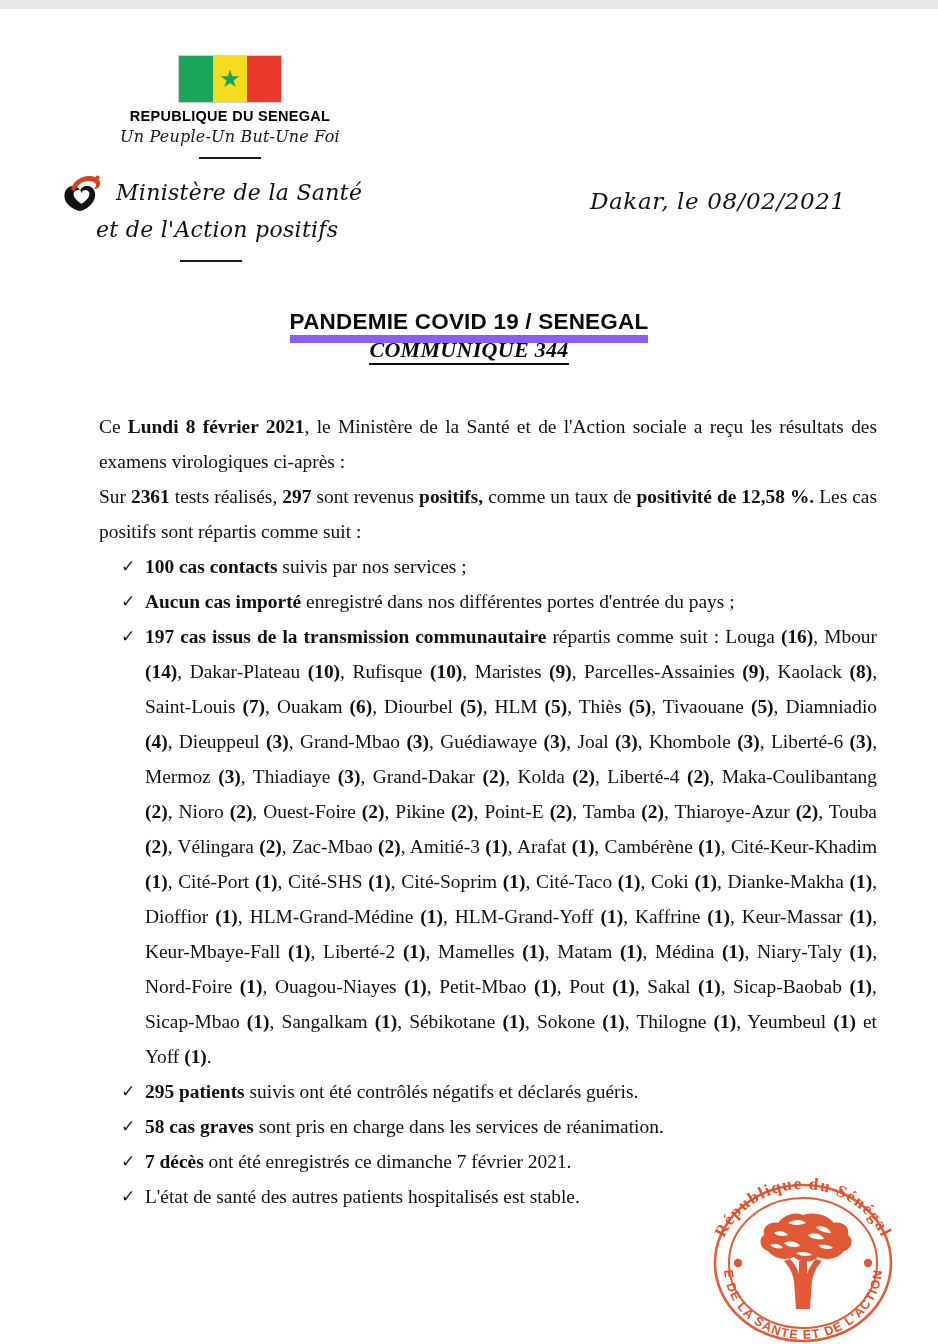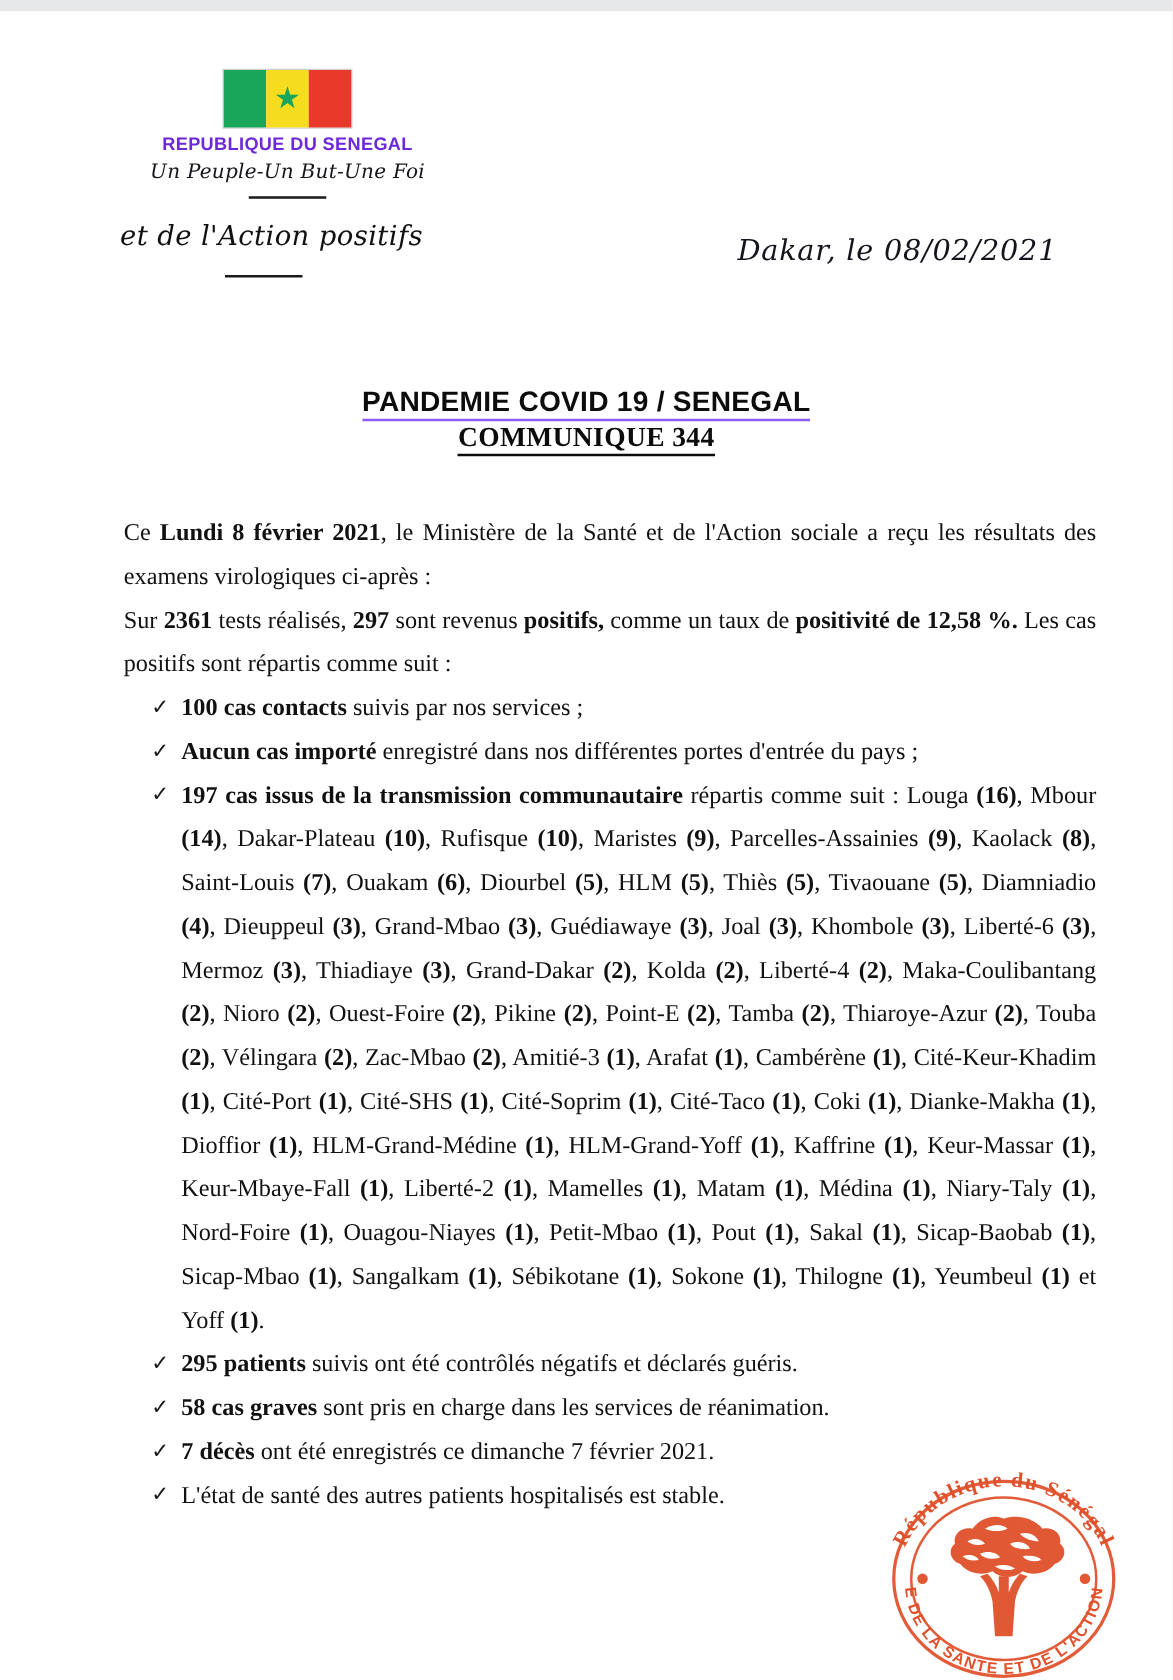--- a/index.html
+++ b/index.html
@@ -54,21 +54,21 @@
     transform: translate(-50%, -50%);
     font-size: 24px;
     line-height: 1;
     color: #19a55a;
   }
   .republique {
     font-family: "Liberation Sans", sans-serif;
     font-weight: bold;
     font-size: 14.5px;
     letter-spacing: 0.3px;
-    color: #6d28d9;
+    color: #000000;
     margin-top: 5px;
   }
   .devise {
     font-family: "DejaVu Serif", serif;
     font-style: italic;
     font-size: 16px;
     color: #15151c;
     margin-top: 3px;
     letter-spacing: 0.2px;
   }
@@ -140,31 +140,32 @@
     left: 0;
     width: 938px;
     text-align: center;
     font-family: "Liberation Sans", sans-serif;
     font-weight: bold;
     font-size: 22.5px;
     letter-spacing: 0.2px;
     color: #0c0c0c;
   }
   .title-main span {
-    border-bottom: 2px solid #8b5cf6;
+    border-bottom: 8px solid #8b5cf6;
     padding-bottom: 1px;
   }
   .title-sub {
     position: absolute;
     top: 337px;
     left: 0;
     width: 938px;
     text-align: center;
     font-family: "Liberation Serif", serif;
     font-weight: bold;
+    font-style: italic;
     font-size: 22px;
     letter-spacing: 0.3px;
     color: #0c0c0c;
   }
   .title-sub span {
     border-bottom: 2px solid #0c0c0c;
     padding-bottom: 1px;
   }
 
   
@@ -240,20 +241,31 @@
         <span class="star">★</span>
       </div>
       <div class="band red"></div>
     </div>
     <div class="republique">REPUBLIQUE DU SENEGAL</div>
     <div class="devise">Un Peuple-Un But-Une Foi</div>
     <div class="rule-short"></div>
   </div>
 
   <div class="ministry-block">
+    <div class="ministry-line1">
+      <span class="ministry-logo">
+        <svg width="48" height="40" viewBox="0 0 48 40" xmlns="http://www.w3.org/2000/svg">
+          <path d="M6 30 C2 22, 6 14, 13 14 C17 14, 19 16, 20 19 C21 16, 23 14, 27 14 C34 14, 38 22, 33 30 C29 36, 22 39, 20 39 C18 39, 10 36, 6 30 Z" fill="#111111"></path>
+          <path d="M15 26 C12 22, 14 18, 18 18 C20 18, 21 19, 21.5 21 C22 19, 23.5 18, 25.5 18 C29 18, 31 22, 28 26 C25.5 29.5, 22 31.5, 21.5 31.5 C21 31.5, 17.5 29.5, 15 26 Z" fill="#ffffff"></path>
+          <path d="M11 17 C13 9, 22 3, 31 4 C38 4.8, 41 9, 40 13 C39.2 16.2, 36 17.6, 33.6 16.4 C35.8 15.6, 36.6 13.6, 35.6 11.8 C34.2 9.2, 29.4 8, 24.6 9.6 C19.4 11.4, 15.6 15.6, 14.6 20 Z" fill="#d6451f"></path>
+          <circle cx="37.5" cy="5.6" r="2.1" fill="#d6451f"></circle>
+        </svg>
+      </span>
+      <span class="ministry-name">Ministère de la Santé</span>
+    </div>
     <div class="ministry-name2">et de l'Action positifs</div>
     <div class="rule-lower"></div>
   </div>
 
   <div class="dateline">Dakar, le 08/02/2021</div>
 
   <div class="title-main">
     <span>PANDEMIE COVID 19 / SENEGAL</span>
   </div>
   <div class="title-sub">

